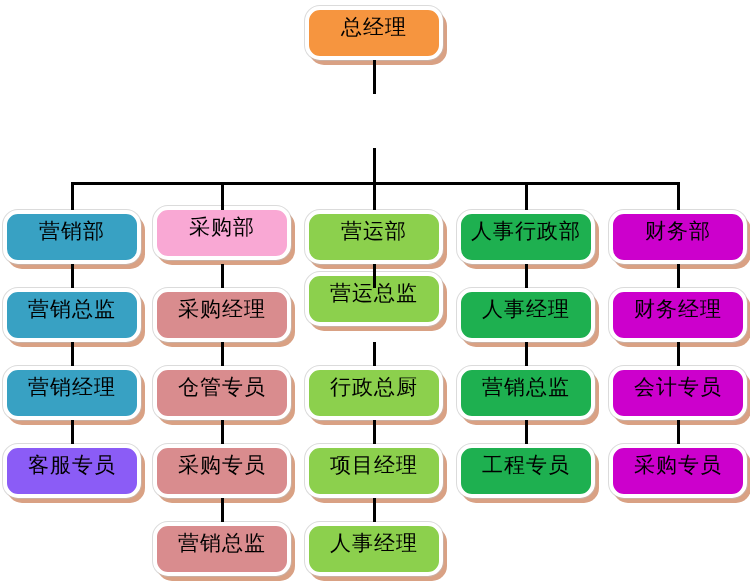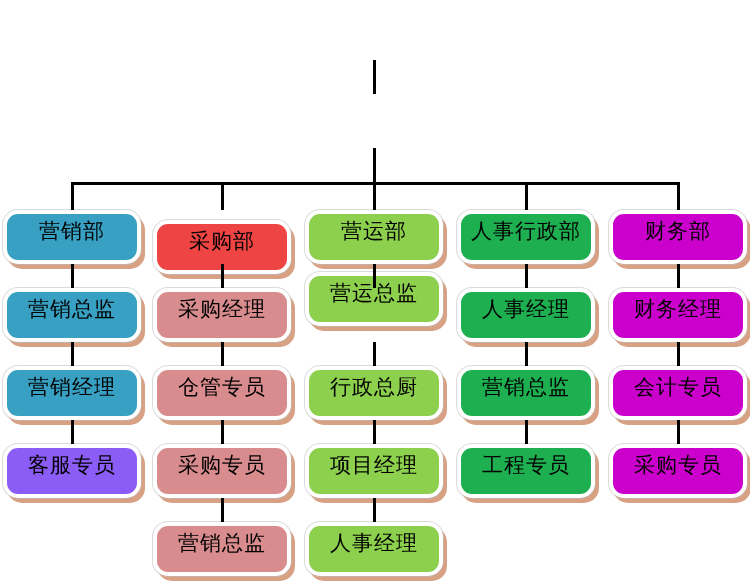--- a/index.html
+++ b/index.html
@@ -35,26 +35,27 @@
   }
   .cline {
     position: absolute;
     background: #000000;
   }
 </style>
 </head>
 <body>
 
 <div id="canvas">
+  <div class="node" id="node-root" style="left: 305px; top: 6px; background: rgb(246, 149, 63);">总经理</div>
   <div id="branch-nodes">
       <div class="node" style="left: 3px; top: 210px; background: rgb(56, 161, 195);">营销部</div>
       <div class="node" style="left: 3px; top: 288px; background: rgb(56, 161, 195);">营销总监</div>
       <div class="node" style="left: 3px; top: 366px; background: rgb(56, 161, 195);">营销经理</div>
       <div class="node" style="left: 3px; top: 444px; background: #8b5cf6;">客服专员</div>
-      <div class="node" style="left: 153px; top: 220px; background: #ef4444;">采购部</div>
+      <div class="node" style="left: 153px; top: 206px; background: #f9a8d4;">采购部</div>
       <div class="node" style="left: 153px; top: 288px; background: rgb(217, 140, 142);">采购经理</div>
       <div class="node" style="left: 153px; top: 366px; background: rgb(217, 140, 142);">仓管专员</div>
       <div class="node" style="left: 153px; top: 444px; background: rgb(217, 140, 142);">采购专员</div>
       <div class="node" style="left: 153px; top: 522px; background: rgb(217, 140, 142);">营销总监</div>
       <div class="node" style="left: 305px; top: 210px; background: rgb(140, 208, 77);">营运部</div>
       <div class="node" style="left: 305px; top: 272px; background: rgb(140, 208, 77);">营运总监</div>
       <div class="node" style="left: 305px; top: 366px; background: rgb(140, 208, 77);">行政总厨</div>
       <div class="node" style="left: 305px; top: 444px; background: rgb(140, 208, 77);">项目经理</div>
       <div class="node" style="left: 305px; top: 522px; background: rgb(140, 208, 77);">人事经理</div>
       <div class="node" style="left: 457px; top: 210px; background: rgb(30, 176, 80);">人事行政部</div>

